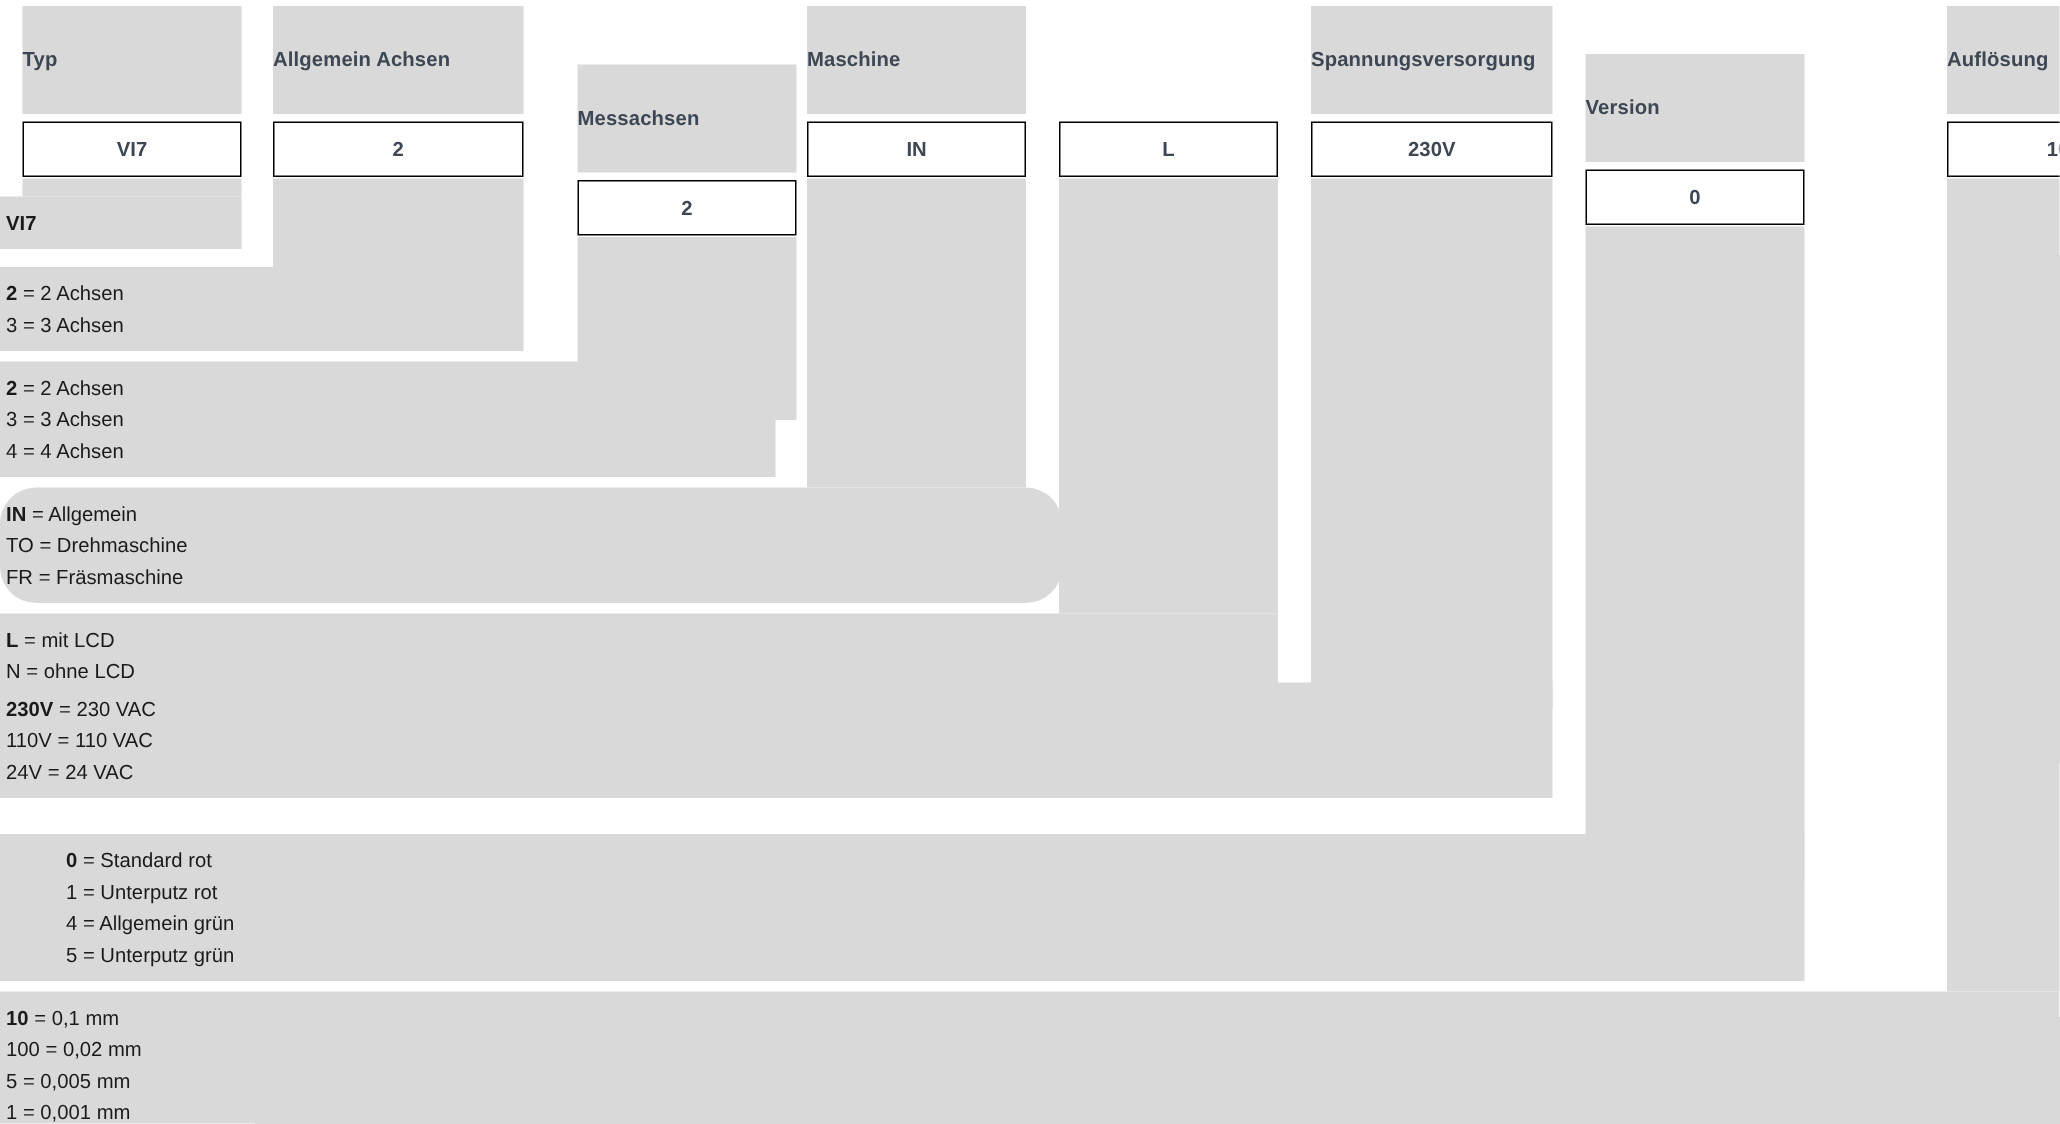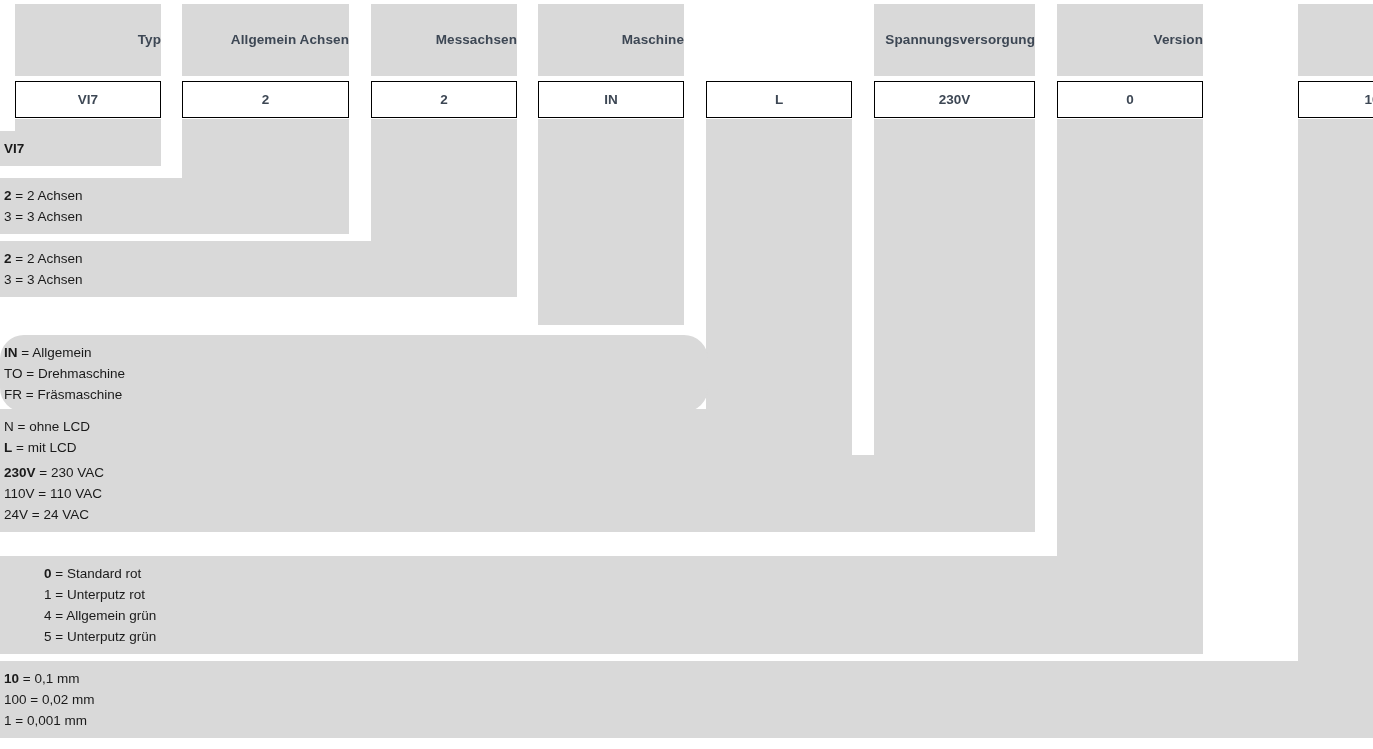--- a/index.html
+++ b/index.html
@@ -30,21 +30,21 @@
   }
   .col-header {
     position: absolute;
     left: 0;
     top: 4px;
     width: 100%;
     height: 72px;
     background: #d9d9d9;
     display: flex;
     align-items: center;
-    justify-content: flex-end;
+    justify-content: flex-start;
     box-sizing: border-box;
   }
   .col-header-label {
     font-size: 13.5px;
     font-weight: bold;
     color: #3d4754;
     text-align: center;
     line-height: 1.15;
     letter-spacing: 0.1px;
   }
@@ -113,21 +113,21 @@
       </div>
       <div class="col" style="left: 182px; width: 167px; height: 178px;">
         <div class="col-header">
           <div class="col-header-label">Allgemein Achsen</div>
         </div>
         <div class="col-value-box">
           <div class="col-value-text">2</div>
         </div>
         <div class="col-tail" style="height: 59px;"></div>
       </div>
-      <div class="col" style="left: 371px; width: 146px; height: 241px;">
+      <div class="col" style="left: 385px; width: 146px; height: 241px; margin-top: 39px;">
         <div class="col-header">
           <div class="col-header-label">Messachsen</div>
         </div>
         <div class="col-value-box">
           <div class="col-value-text">2</div>
         </div>
         <div class="col-tail" style="height: 122px;"></div>
       </div>
       <div class="col" style="left: 538px; width: 146px; height: 325px;">
         <div class="col-header">
@@ -146,21 +146,21 @@
       </div>
       <div class="col" style="left: 874px; width: 161px; height: 472px;">
         <div class="col-header">
           <div class="col-header-label">Spannungsversorgung</div>
         </div>
         <div class="col-value-box">
           <div class="col-value-text">230V</div>
         </div>
         <div class="col-tail" style="height: 353px;"></div>
       </div>
-      <div class="col" style="left: 1057px; width: 146px; height: 556px;">
+      <div class="col" style="left: 1057px; width: 146px; height: 556px; margin-top: 32px;">
         <div class="col-header">
           <div class="col-header-label">Version</div>
         </div>
         <div class="col-value-box">
           <div class="col-value-text">0</div>
         </div>
         <div class="col-tail" style="height: 437px;"></div>
       </div>
       <div class="col" style="left: 1298px; width: 148px; height: 661px;">
         <div class="col-header">
@@ -176,40 +176,42 @@
       <div class="legend-block" style="top: 131px; width: 161px;">
         <div class="legend-line first"><span class="k">VI7</span><span class="sep"></span><span class="v"></span></div>
       </div>
       <div class="legend-block" style="top: 178px; width: 349px;">
         <div class="legend-line first"><span class="k">2</span><span class="sep"> = </span><span class="v">2 Achsen</span></div>
         <div class="legend-line"><span class="k">3</span><span class="sep"> = </span><span class="v">3 Achsen</span></div>
       </div>
       <div class="legend-block" style="top: 241px; width: 517px;">
         <div class="legend-line first"><span class="k">2</span><span class="sep"> = </span><span class="v">2 Achsen</span></div>
         <div class="legend-line"><span class="k">3</span><span class="sep"> = </span><span class="v">3 Achsen</span></div>
-      </div>
-      <div class="legend-block" style="top: 335px; width: 708px; border-radius: 24px;">
+        <div class="legend-line"><span class="k">4</span><span class="sep"> = </span><span class="v">4 Achsen</span></div>
+      </div>
+      <div class="legend-block" style="top: 325px; width: 708px; border-radius: 24px;">
         <div class="legend-line first"><span class="k">IN</span><span class="sep"> = </span><span class="v">Allgemein</span></div>
         <div class="legend-line"><span class="k">TO</span><span class="sep"> = </span><span class="v">Drehmaschine</span></div>
         <div class="legend-line"><span class="k">FR</span><span class="sep"> = </span><span class="v">Fräsmaschine</span></div>
       </div>
       <div class="legend-block" style="top: 409px; width: 852px;">
+        <div class="legend-line first"><span class="k">L</span><span class="sep"> = </span><span class="v">mit LCD</span></div>
         <div class="legend-line"><span class="k">N</span><span class="sep"> = </span><span class="v">ohne LCD</span></div>
-        <div class="legend-line first"><span class="k">L</span><span class="sep"> = </span><span class="v">mit LCD</span></div>
       </div>
       <div class="legend-block" style="top: 455px; width: 1035px;">
         <div class="legend-line first"><span class="k">230V</span><span class="sep"> = </span><span class="v">230 VAC</span></div>
         <div class="legend-line"><span class="k">110V</span><span class="sep"> = </span><span class="v">110 VAC</span></div>
         <div class="legend-line"><span class="k">24V</span><span class="sep"> = </span><span class="v">24 VAC</span></div>
       </div>
       <div class="legend-block" style="top: 556px; width: 1203px; padding-left: 44px;">
         <div class="legend-line first"><span class="k">0</span><span class="sep"> = </span><span class="v">Standard rot</span></div>
         <div class="legend-line"><span class="k">1</span><span class="sep"> = </span><span class="v">Unterputz rot</span></div>
         <div class="legend-line"><span class="k">4</span><span class="sep"> = </span><span class="v">Allgemein grün</span></div>
         <div class="legend-line"><span class="k">5</span><span class="sep"> = </span><span class="v">Unterputz grün</span></div>
       </div>
       <div class="legend-block" style="top: 661px; width: 1373px;">
         <div class="legend-line first"><span class="k">10</span><span class="sep"> = </span><span class="v">0,1 mm</span></div>
         <div class="legend-line"><span class="k">100</span><span class="sep"> = </span><span class="v">0,02 mm</span></div>
+        <div class="legend-line"><span class="k">5</span><span class="sep"> = </span><span class="v">0,005 mm</span></div>
         <div class="legend-line"><span class="k">1</span><span class="sep"> = </span><span class="v">0,001 mm</span></div>
       </div>
     </div>
 </div>
 
 </body></html>

